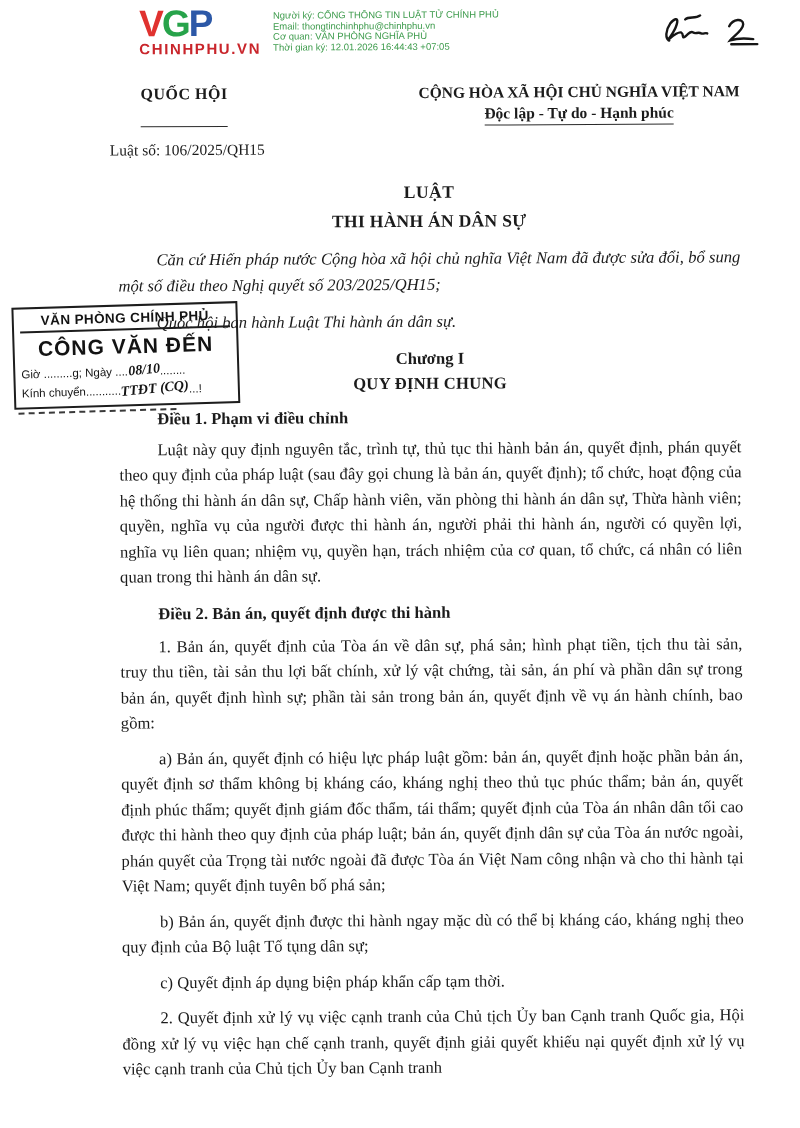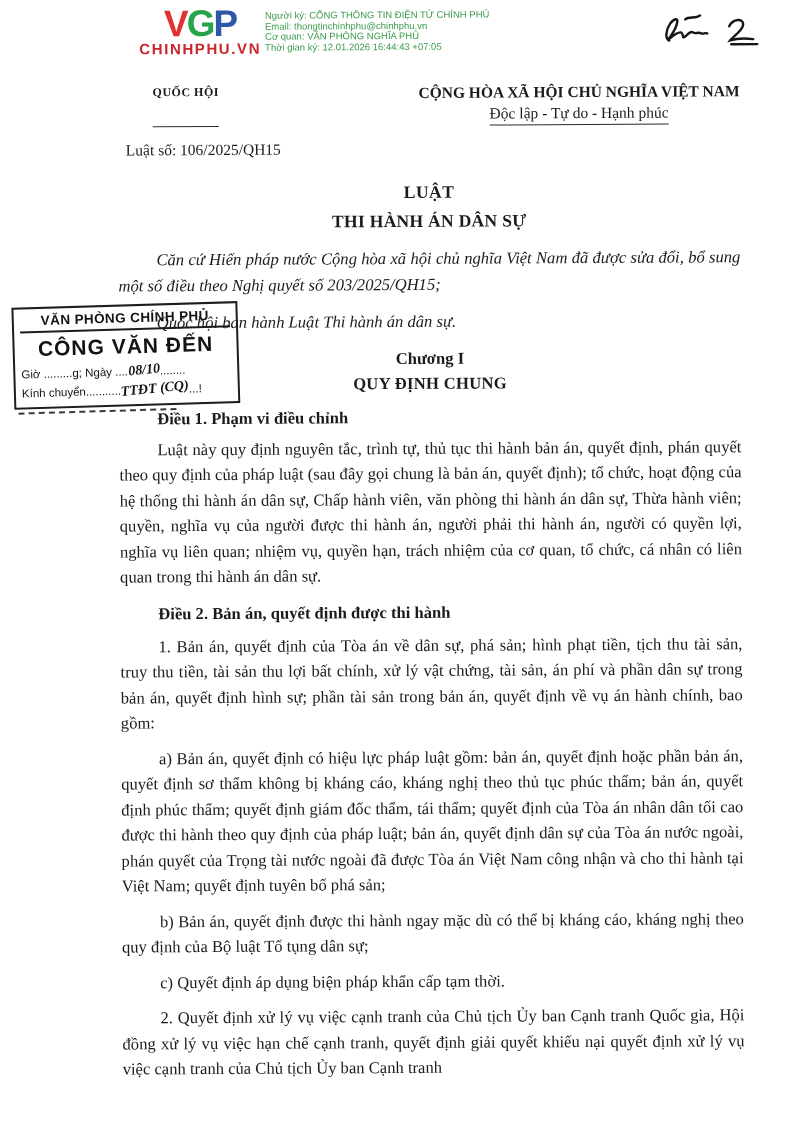--- a/index.html
+++ b/index.html
@@ -14,21 +14,21 @@
   .page{
     position:relative;
     width:800px;height:1128px;
     transform:rotate(-0.3deg);
   }
   
   .sig-row{
     position:absolute; top:8px; left:142px; right:40px;
     display:flex; align-items:flex-start;
   }
-  .vgp-logo{ margin-right:4px; text-align:center; }
+  .vgp-logo{ margin-right:12px; }
   .logo-letters{
     font-family:"Liberation Sans", sans-serif;
     font-weight:bold; font-size:37px; line-height:30px; letter-spacing:-2px;
   }
   .lv{color:#e0322f;} .lg{color:#27a34a;} .lp{color:#2c58a7;}
   .logo-domain{
     font-family:"Liberation Sans", sans-serif;
     font-size:15px; font-weight:bold; letter-spacing:1.6px;
     color:#c9252b; margin-top:1px;
   }
@@ -39,32 +39,32 @@
     padding-top:2px;
     white-space:nowrap;
   }
   .hand-note{ position:absolute; top:12px; right:28px; }
   
   .nat-header{
     position:absolute; top:84px; left:120px; right:58px;
     display:flex; justify-content:space-between;
   }
   .qh{
-    font-weight:bold; font-size:12px; letter-spacing:.5px;
-    margin-left:35px; padding-bottom:2px;
+    font-weight:bold; font-size:16px; letter-spacing:.5px;
+    margin-left:23px; padding-bottom:2px;
     border-bottom:1.5px solid #2a2a2a;
   }
   .chxhcn{ text-align:center; }
   .chxhcn .l1{ font-weight:bold; font-size:15.5px; }
   .chxhcn .l2{
-    font-weight:normal; font-size:15.5px; display:inline-block;
+    font-weight:bold; font-size:15.5px; display:inline-block;
     margin-top:3px; padding-bottom:2px; border-bottom:1.5px solid #2a2a2a;
   }
   .law-no{
-    position:absolute; top:140px; left:128px;
+    position:absolute; top:140px; left:112px;
     font-size:15.5px;
   }
   
   .content{
     position:absolute; top:182px; left:120px; width:622px;
   }
   .doc-title1{ text-align:center; font-weight:bold; font-size:17.5px; letter-spacing:.5px; }
   .doc-title2{ text-align:center; font-weight:bold; font-size:17.5px; margin-top:8px; letter-spacing:.3px; }
   p.body-p{
     margin:0 0 7px 0;
@@ -118,21 +118,21 @@
 <body>
 
 <div class="page">
 
   <div class="sig-row">
     <div class="vgp-logo">
       <div class="logo-letters"><span class="lv">V</span><span class="lg">G</span><span class="lp">P</span></div>
       <div class="logo-domain">CHINHPHU.VN</div>
     </div>
     <div class="sig-block">
-      <div>Người ký: CỔNG THÔNG TIN ĐIỆN TỬ CHÍNH PHỦ</div>
+      <div>Người ký: CỔNG THÔNG TIN LUẬT TỬ CHÍNH PHỦ</div>
       <div>Email: thongtinchinhphu@chinhphu.vn</div>
       <div>Cơ quan: VĂN PHÒNG NGHĨA PHỦ</div>
       <div>Thời gian ký: 12.01.2026 16:44:43 +07:05</div>
     </div>
   </div>
 
   <div class="hand-note" aria-label="lưu 2">
     <svg width="112" height="42" viewBox="0 0 112 42">
       <g fill="none" stroke="#161616" stroke-width="2.4" stroke-linecap="round">
         <path d="M12,30 C8,28 8,20 13,13 C17,8 21,7 20,12 C19,18 13,27 10,30 C15,26 20,21 24,22 C27,23 24,29 28,26 C32,23 33,20 36,22 C38,24 41,21 44,23 C46,24 48,22 50,23"></path>

